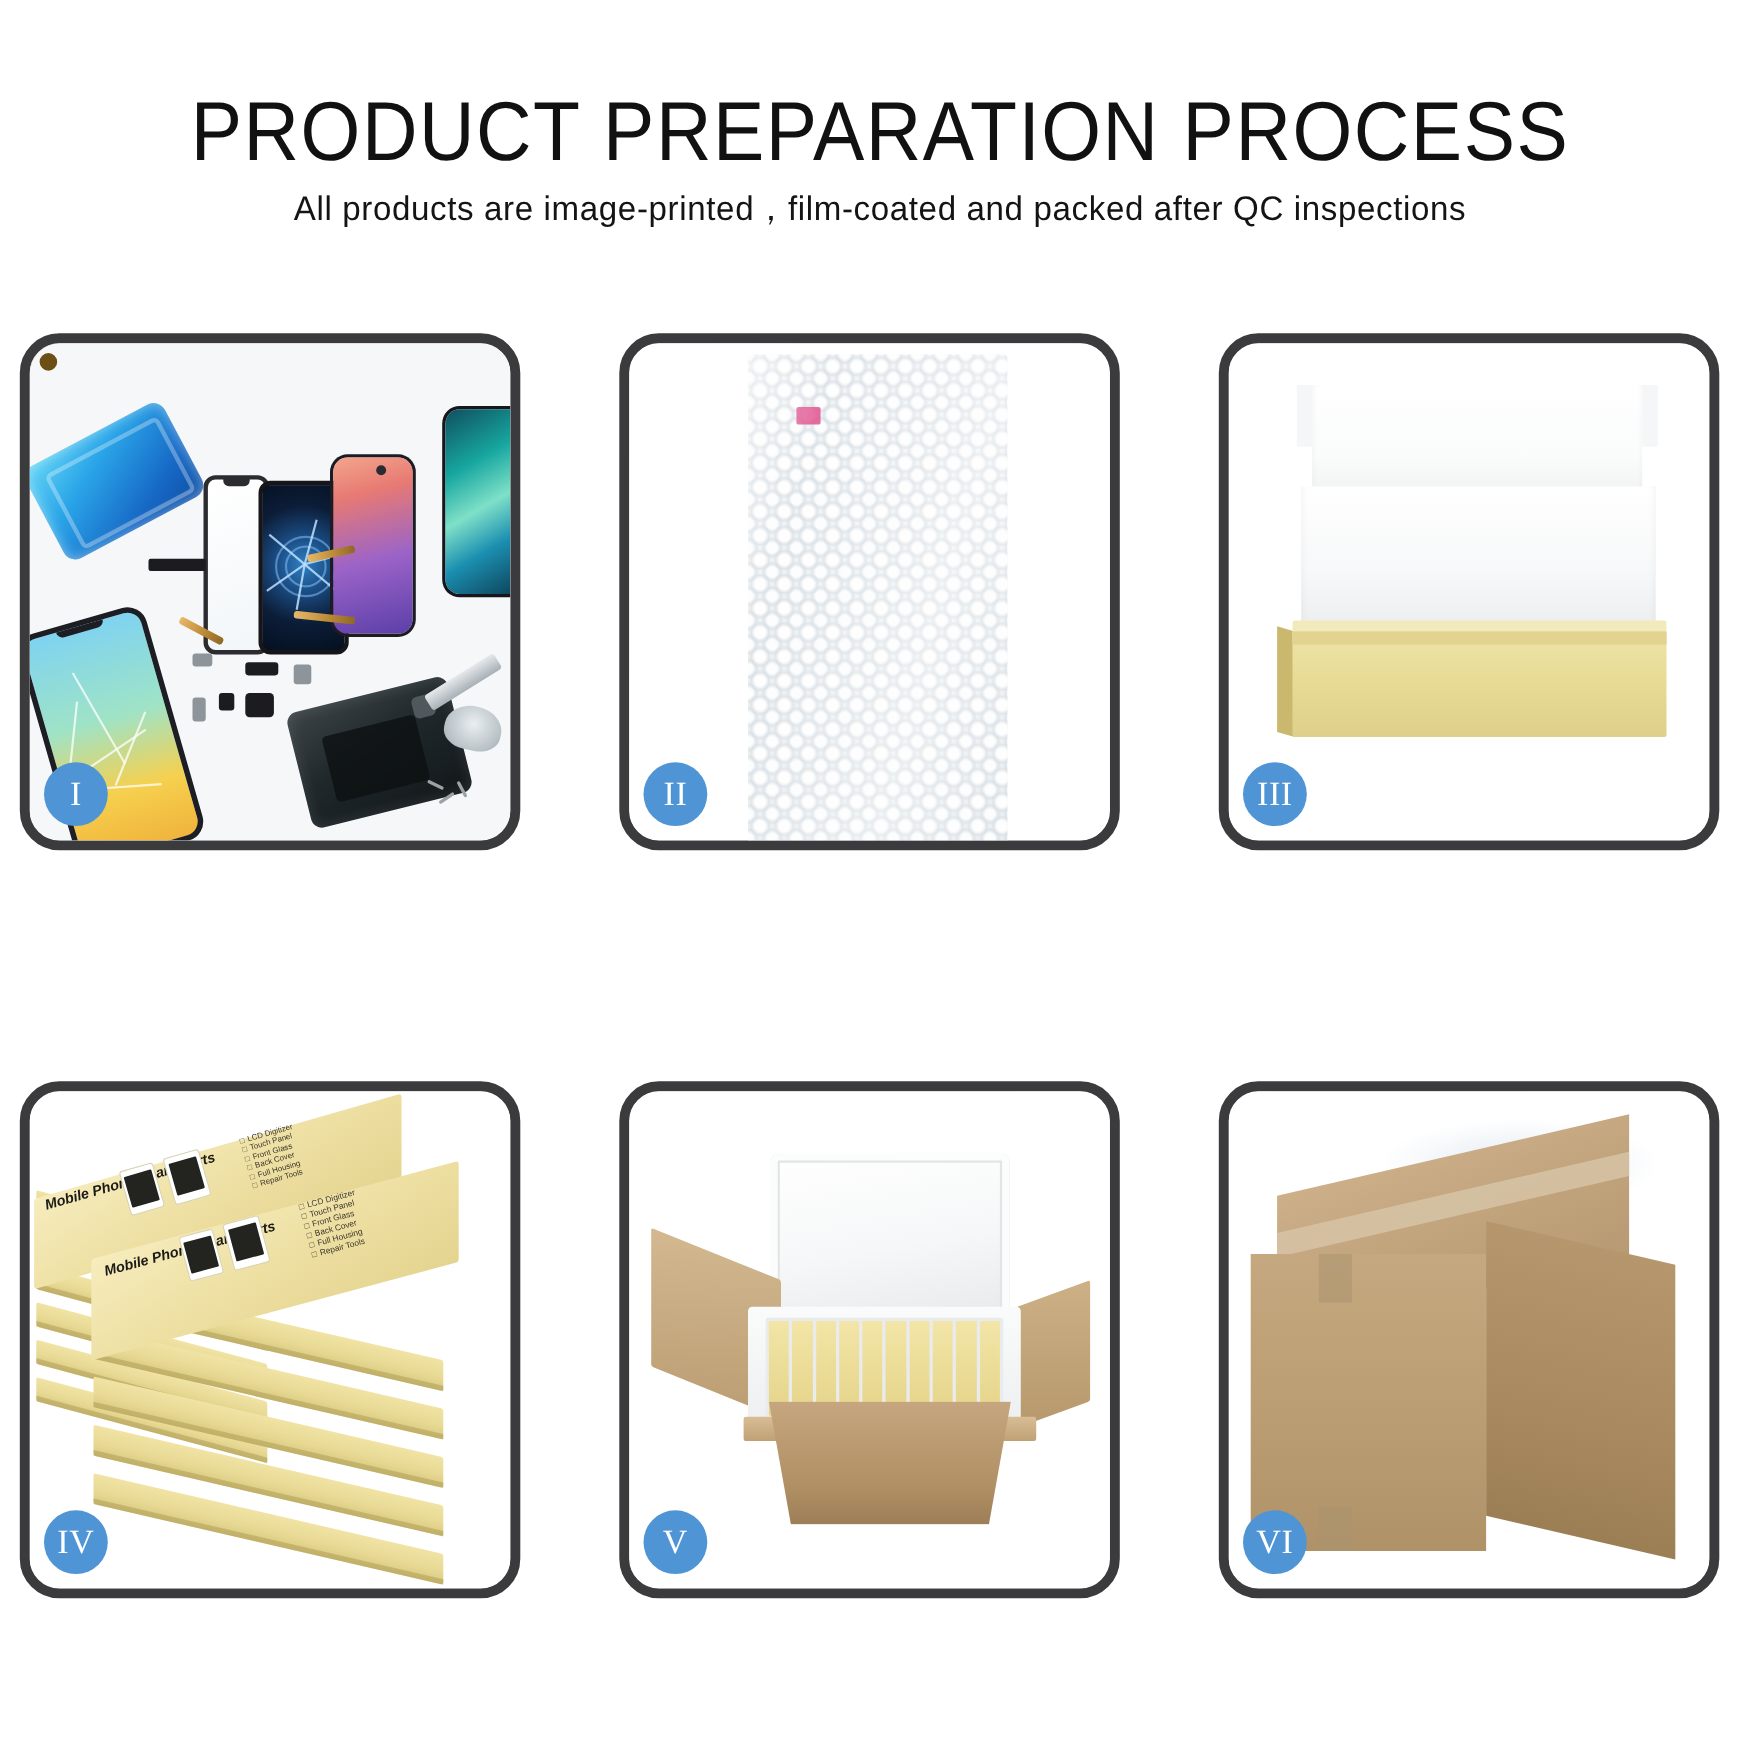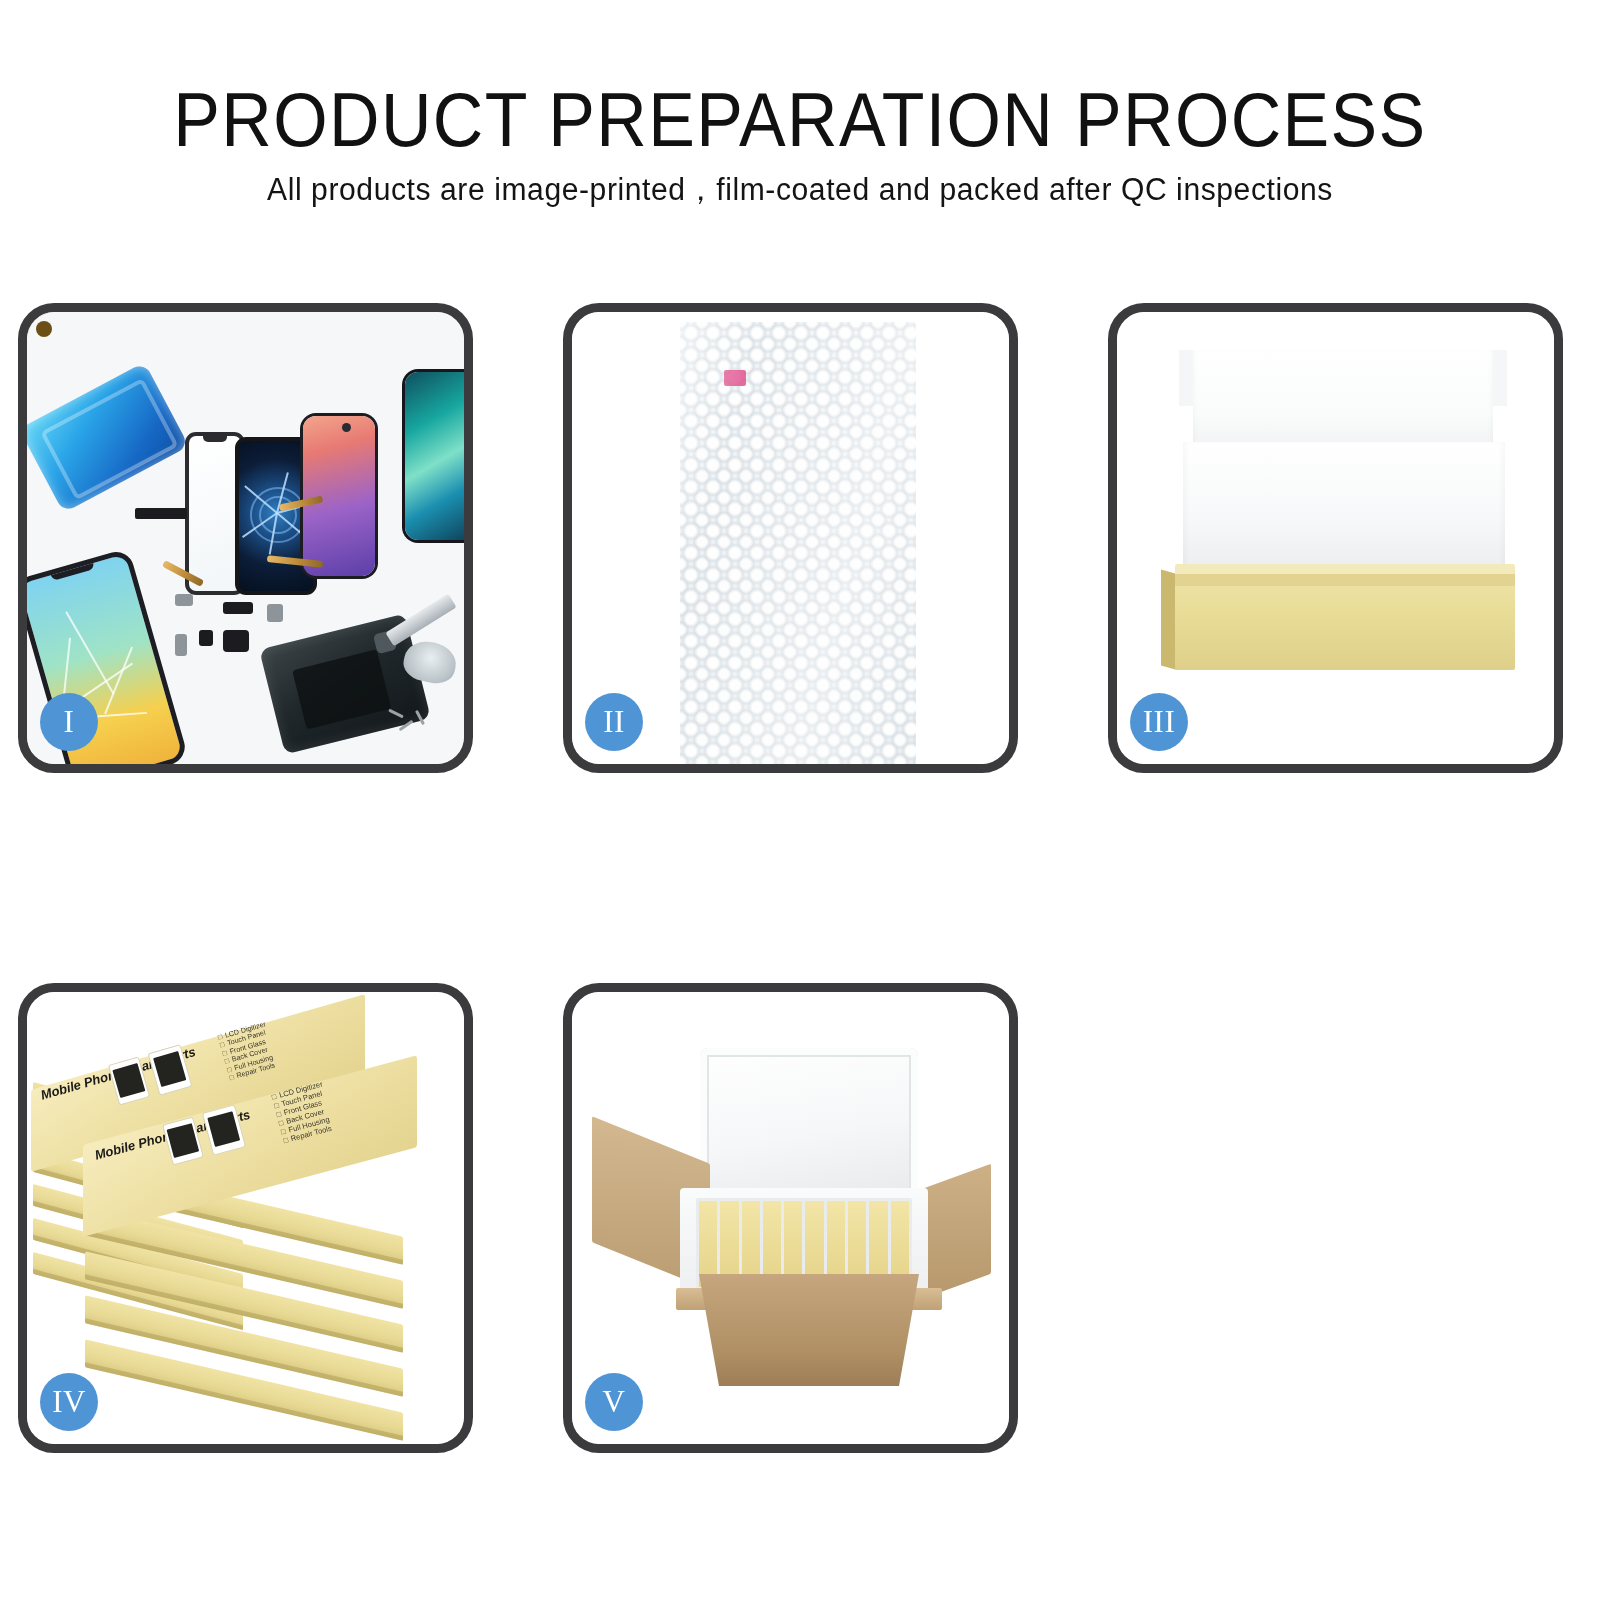--- a/index.html
+++ b/index.html
@@ -612,14 +612,28 @@
           <i></i>
           <i></i>
         </div>
       </div>
       <div class="carton-rim"></div>
       <div class="carton-body"></div>
     </div>
     <div class="badge">V</div>
   </div>
 
+  <div class="panel p6">
+    <div class="scene">
+      <div class="bg-light" style="background:#ffffff"></div>
+      <div class="c6-shadow"></div>
+      <div class="c6-top"></div>
+      <div class="c6-tape"></div>
+      <div class="c6-side"></div>
+      <div class="c6-front">
+        <span class="c6-seam" style="left:62px;top:0;width:30px;height:44px;"></span>
+        <span class="c6-seam" style="left:62px;bottom:0;width:30px;height:40px;"></span>
+      </div>
+    </div>
+    <div class="badge">VI</div>
+  </div>
 
 </div>
 
 </body></html>

